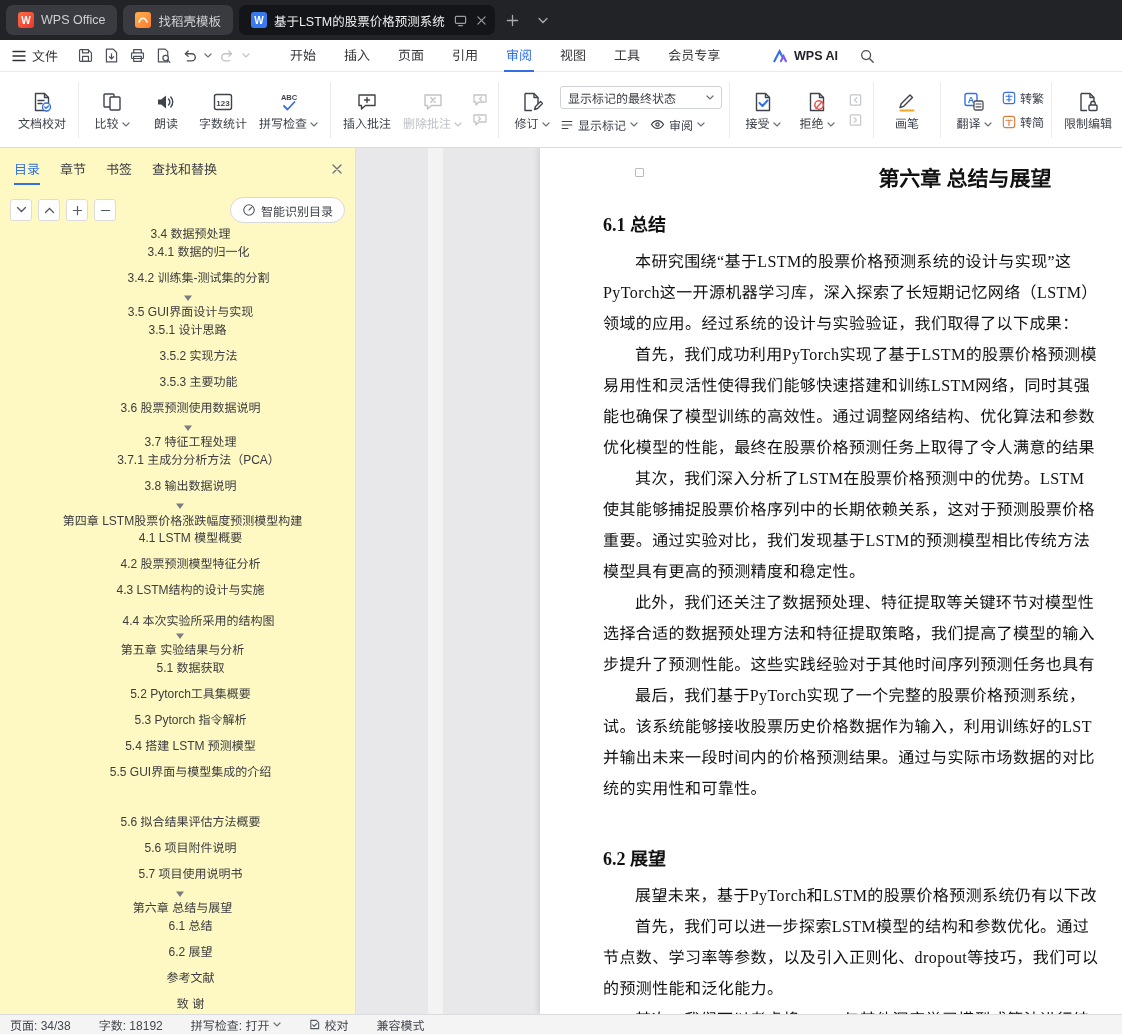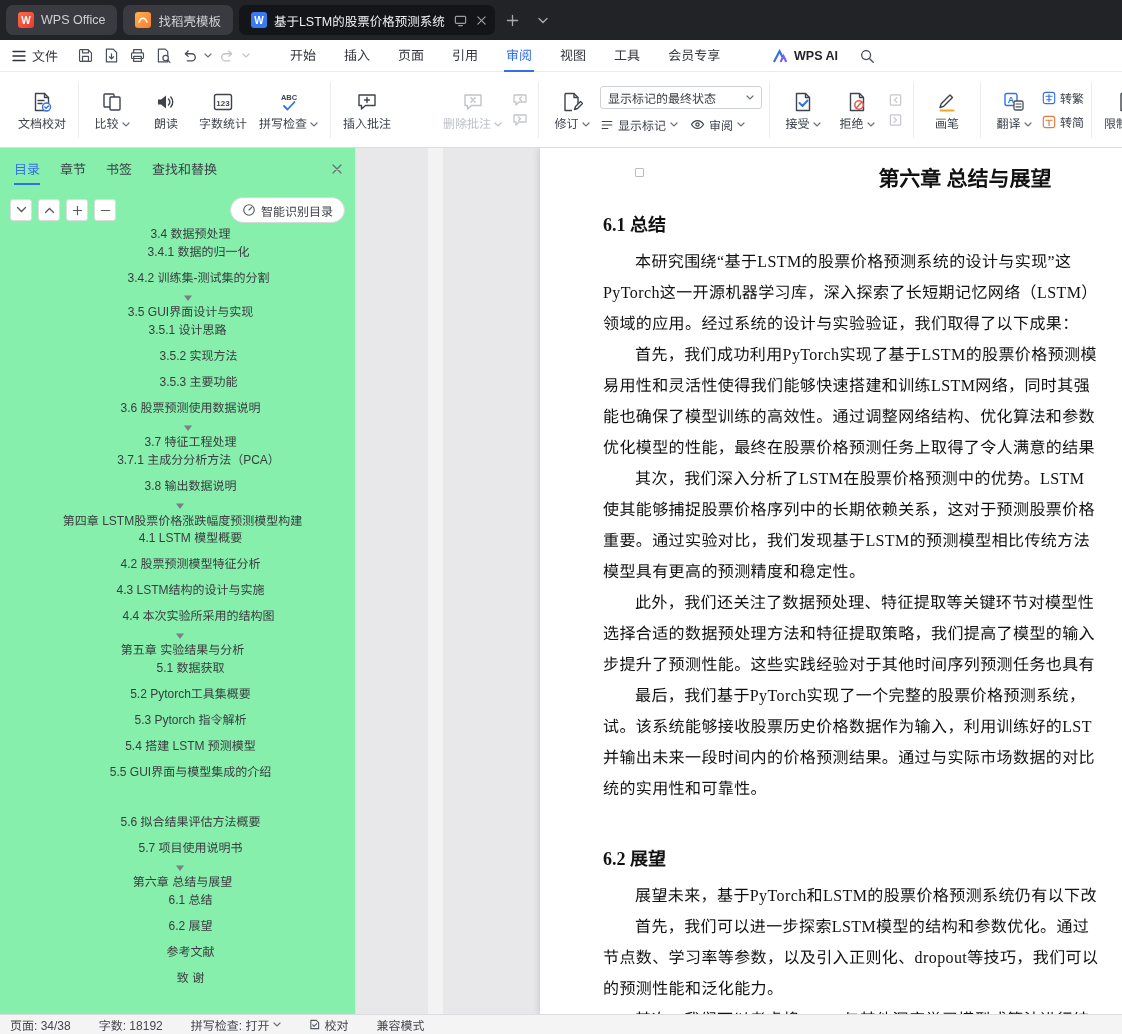--- a/index.html
+++ b/index.html
@@ -34,30 +34,30 @@
 .mb-right{margin-left:auto;display:flex;align-items:center;gap:16px;padding-right:230px;}
 .wpsai{display:flex;gap:6px;font-weight:bold;font-size:12.5px;color:#23242a;}
 
 
 .ribbon{height:76px;background:#fff;border-bottom:1px solid #dcdcdf;display:flex;align-items:center;padding:4px 6px;flex:0 0 auto;overflow:hidden;white-space:nowrap;}
 .rgroup{display:flex;align-items:center;gap:2px;padding:0 7px;flex:0 0 auto;height:64px;}
 .rsep{width:1px;height:56px;background:#ececee;flex:0 0 auto;}
 .rbtn{display:flex;flex-direction:column;align-items:center;justify-content:center;gap:5px;min-width:52px;height:62px;padding:0 5px;border-radius:4px;color:#3e434c;flex:0 0 auto;}
 .rbtn .ic{height:24px;display:flex;align-items:flex-end;justify-content:center;}
 .lbl{display:flex;align-items:center;gap:3px;font-size:12px;line-height:13px;}
-.rbtn.disabled,.rsmallbtn.disabled{color:#bfc3c9;margin-left:40px;}
+.rbtn.disabled,.rsmallbtn.disabled{color:#bfc3c9;}
 .rcol{display:flex;flex-direction:column;justify-content:center;gap:7px;height:62px;flex:0 0 auto;}
 .rselect{width:162px;height:23px;border:1px solid #cfd2d6;border-radius:3px;display:flex;align-items:center;justify-content:space-between;padding:0 7px;color:#3a3d44;font-size:12px;background:#fff;}
 .rrow{display:flex;align-items:center;gap:12px;}
 .rsmallbtn{display:flex;align-items:center;gap:4px;font-size:12px;color:#3e434c;flex:0 0 auto;}
 .rstack{display:flex;flex-direction:column;gap:6px;align-items:center;justify-content:center;height:62px;padding:0 3px;color:#c3c6cb;flex:0 0 auto;}
 
 
 .content{flex:1 1 auto;display:flex;min-height:0;overflow:hidden;}
-.sidebar{width:356px;flex:0 0 auto;background:#86efac;border-right:1px solid #e0e0e3;display:flex;flex-direction:column;min-height:0;}
+.sidebar{width:356px;flex:0 0 auto;background:#fef9c3;border-right:1px solid #e0e0e3;display:flex;flex-direction:column;min-height:0;}
 .sb-tabs{height:44px;display:flex;align-items:center;padding:0 14px;gap:20px;position:relative;flex:0 0 auto;}
 .sb-tab{font-size:13px;color:#3c3e44;height:44px;line-height:44px;position:relative;}
 .sb-tab.active{color:#3370e8;}
 .sb-tab.active::after{content:"";position:absolute;left:0;right:0;bottom:7px;height:2px;background:#3370e8;}
 .sb-close{position:absolute;right:12px;top:15px;color:#6b6f76;}
 .sb-ctrls{height:36px;display:flex;align-items:center;gap:6px;padding:0 10px;flex:0 0 auto;}
 .sq-btn{width:22px;height:22px;border:1px solid #dcdcdf;border-radius:3px;display:flex;align-items:center;justify-content:center;color:#555a62;background:#fff;}
 .pill-btn{margin-left:auto;height:26px;border:1px solid #d8d8db;border-radius:13px;display:flex;align-items:center;gap:5px;padding:0 11px;font-size:12px;color:#3d3f45;background:#fff;}
 .toc-list{flex:1 1 auto;overflow:hidden;padding-top:0;}
 .toc-item{height:26px;display:flex;align-items:center;cursor:default;flex-direction:column;}
@@ -601,21 +601,21 @@
             <span class="toc-label">4.1 LSTM 模型概要</span>
           </div>
           <div class="toc-item" style="padding-left: 26px;">
             <span class="tri"></span>
             <span class="toc-label">4.2 股票预测模型特征分析</span>
           </div>
           <div class="toc-item" style="padding-left: 26px;">
             <span class="tri"></span>
             <span class="toc-label">4.3 LSTM结构的设计与实施</span>
           </div>
-          <div class="toc-item" style="padding-left: 42px;">
+          <div class="toc-item" style="padding-left: 42px; justify-content: center;">
             <span class="tri"></span>
             <span class="toc-label">4.4 本次实验所采用的结构图</span>
           </div>
           <div class="toc-item" style="padding-left: 10px;">
             <span class="tri">
               <svg width="8" height="8" viewBox="0 0 8 8">
                 <path d="M0 1.5h8L4 7z" fill="#7a7d83"></path>
               </svg>
             </span>
             <span class="toc-label">第五章 实验结果与分析</span>
@@ -636,20 +636,24 @@
             <span class="tri"></span>
             <span class="toc-label">5.4 搭建 LSTM 预测模型</span>
           </div>
           <div class="toc-item" style="padding-left: 26px;">
             <span class="tri"></span>
             <span class="toc-label">5.5 GUI界面与模型集成的介绍</span>
           </div>
           <div class="toc-item" style="padding-left: 26px; margin-top: 24px;">
             <span class="tri"></span>
             <span class="toc-label">5.6 拟合结果评估方法概要</span>
+          </div>
+          <div class="toc-item" style="padding-left: 26px;">
+            <span class="tri"></span>
+            <span class="toc-label">5.6 项目附件说明</span>
           </div>
           <div class="toc-item" style="padding-left: 26px;">
             <span class="tri"></span>
             <span class="toc-label">5.7 项目使用说明书</span>
           </div>
           <div class="toc-item" style="padding-left: 10px;">
             <span class="tri">
               <svg width="8" height="8" viewBox="0 0 8 8">
                 <path d="M0 1.5h8L4 7z" fill="#7a7d83"></path>
               </svg>

